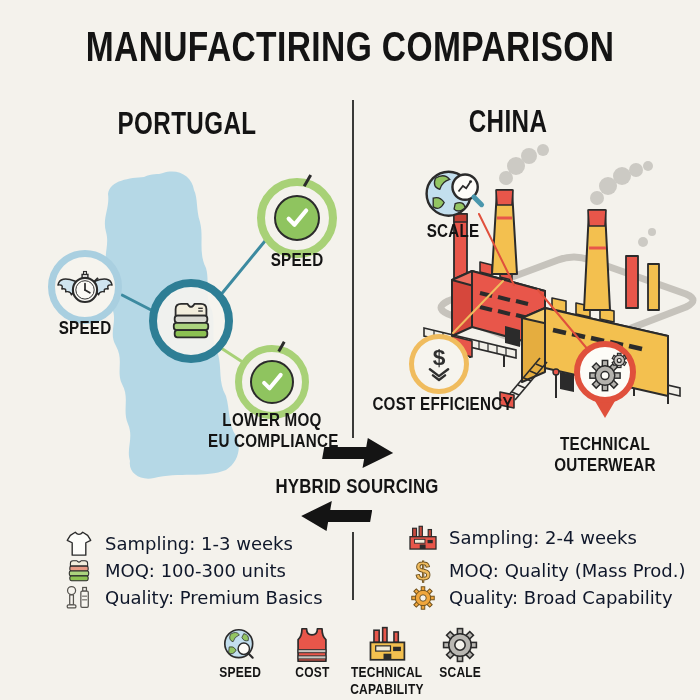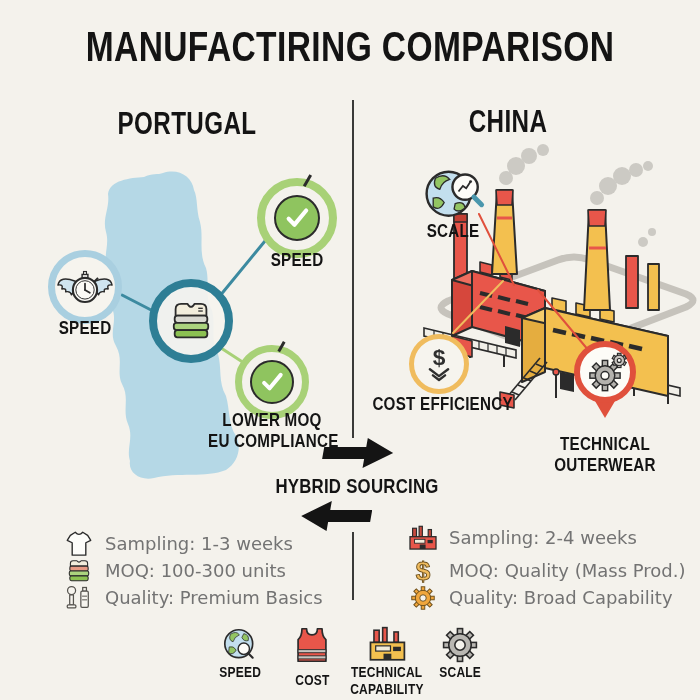--- a/index.html
+++ b/index.html
@@ -8,21 +8,21 @@
   .abs{position:absolute;}
   .lbl{position:absolute;text-align:center;font-weight:700;letter-spacing:.3px;line-height:1.08;
        white-space:nowrap;transform:scaleX(.8);transform-origin:50% 50%;color:#141414;}
   .hdg{position:absolute;text-align:center;font-weight:700;letter-spacing:.5px;
        transform:scaleX(.78);transform-origin:50% 50%;color:#141414;white-space:nowrap;}
   .ring{position:absolute;border-radius:50%;box-sizing:border-box;display:flex;
         align-items:center;justify-content:center;}
   .inner-circle{border-radius:50%;box-sizing:border-box;display:flex;align-items:center;justify-content:center;}
   .divider{position:absolute;width:2px;background:#3a3a38;}
   .fact-row{position:absolute;display:flex;align-items:center;gap:9px;height:27px;
-            font-family:"DejaVu Sans",sans-serif;font-size:18px;color:#737373;}
+            font-family:"DejaVu Sans",sans-serif;font-size:18px;color:#0f172a;}
   .fact-icon{width:34px;display:flex;align-items:center;justify-content:center;}
   .legend-item{position:absolute;width:96px;display:flex;flex-direction:column;align-items:center;}
   .legend-lab{font-weight:700;font-size:15px;letter-spacing:.3px;transform:scaleX(.8);
               line-height:1.1;text-align:center;color:#141414;white-space:nowrap;}
   .stem{position:absolute;width:2.5px;height:13px;background:#2b2b2b;}
 </style>
 </head>
 <body>
 
 <div class="canvas">
@@ -370,21 +370,21 @@
       <path d="M15,13 Q24,7 29,14 Q21,17 19,25 Q11,22 15,13 Z" fill="#93c563" stroke="#2b2b2b" stroke-width="1.2"></path>
       <path d="M13,33 Q20,31 24,38 Q19,47 12,42 Z" fill="#93c563" stroke="#2b2b2b" stroke-width="1.2"></path>
       <path d="M36,12 Q45,14 43,23 Q36,25 33,18 Z" fill="#93c563" stroke="#2b2b2b" stroke-width="1.2"></path>
       <circle cx="36" cy="36" r="9" fill="#fdfcf8" stroke="#2b2b2b" stroke-width="2.4"></circle>
       <line x1="43" y1="43" x2="50" y2="50" stroke="#2b2b2b" stroke-width="3.4" stroke-linecap="round"></line>
     </svg>
     <div class="legend-lab">SPEED</div>
     <div class="legend-lab"></div>
   </div>
 
-  <div class="legend-item" style="left:264px;top:626px;gap:8px;">
+  <div class="legend-item" style="left:264px;top:626px;">
     <svg width="34" height="38" viewBox="0 0 44 48">
       <path d="M9,3 Q9,13 4,17 L4,45 L40,45 L40,17 Q35,13 35,3 L29,3 Q29,11 22,11 Q15,11 15,3 Z" fill="#e8564a" stroke="#2b2b2b" stroke-width="2.2" stroke-linejoin="round"></path>
       <rect x="4" y="30" width="36" height="4" fill="#c9c5c0" stroke="#2b2b2b" stroke-width="1.2"></rect>
       <rect x="4" y="38" width="36" height="4" fill="#c9c5c0" stroke="#2b2b2b" stroke-width="1.2"></rect>
     </svg>
     <div class="legend-lab">COST</div>
     <div class="legend-lab"></div>
   </div>
 
   <div class="legend-item" style="left:339px;top:626px;">

